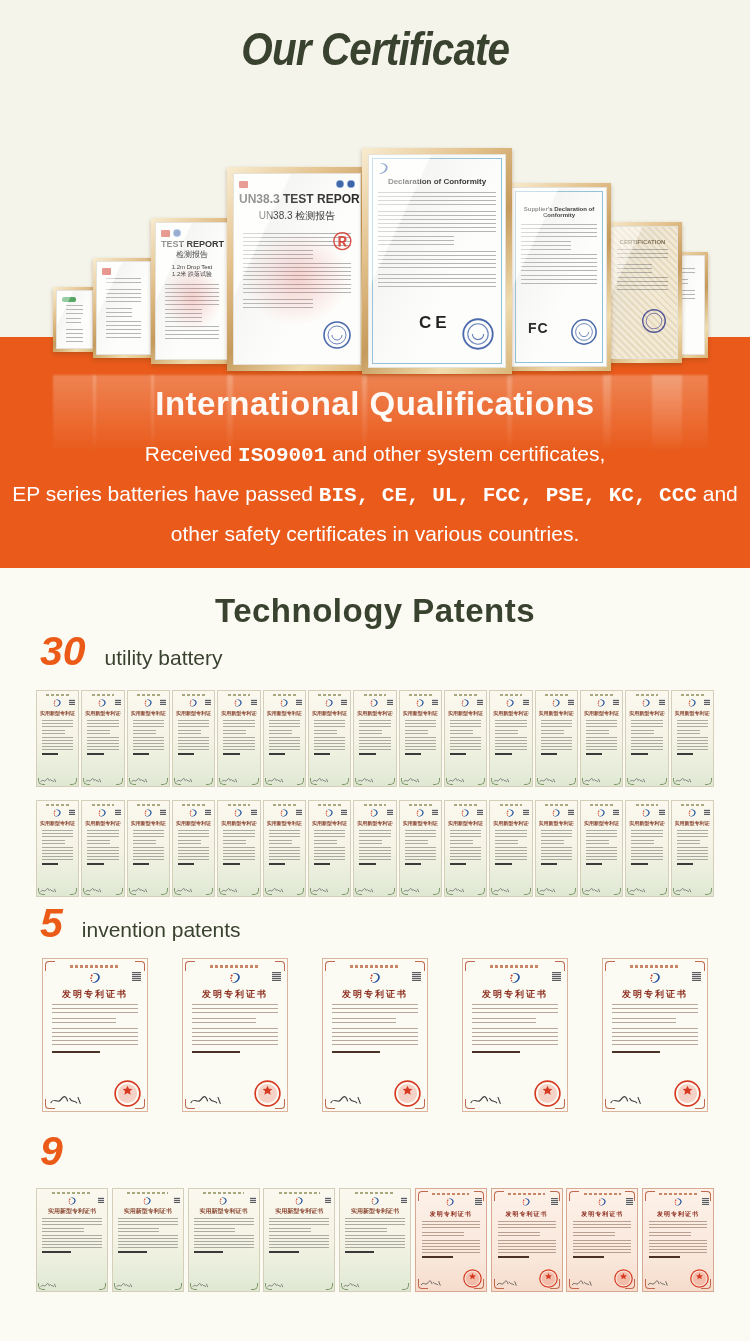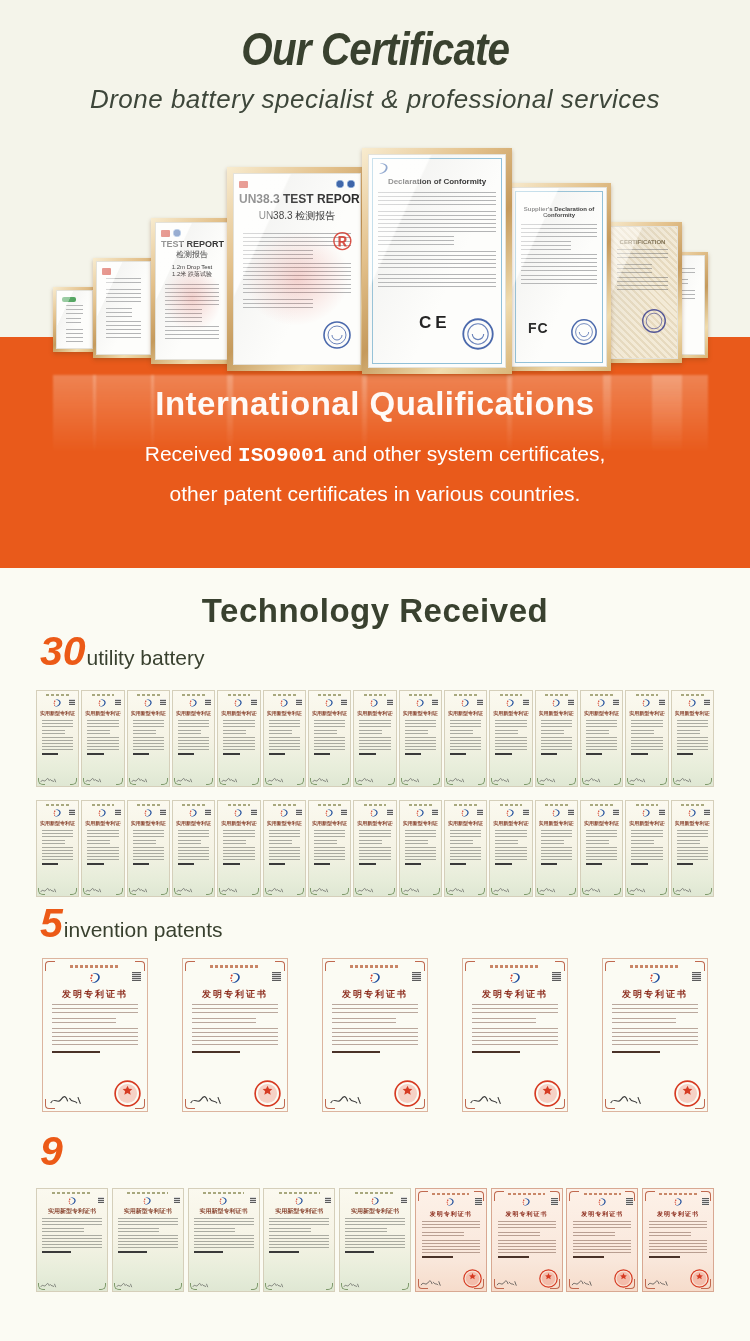--- a/index.html
+++ b/index.html
@@ -46,21 +46,21 @@
   .hc7 .paper{background:#f3ead6;background-image:repeating-linear-gradient(45deg,rgba(175,145,85,.18) 0 2px,transparent 2px 5px);}
   .refl{position:absolute;top:375px;height:78px;z-index:1;background:linear-gradient(180deg,rgba(255,228,212,.30),rgba(255,255,255,0));filter:blur(1px);}
   .r1{left:53px;width:43px;} .r2{left:93px;width:61px;} .r3{left:151px;width:82px;}
   .r4{left:227px;width:140px;} .r5{left:362px;width:150px;} .r6{left:507px;width:104px;}
   .r7{left:603px;width:79px;} .r8{left:652px;width:56px;}
   .qrbox{background-image:repeating-linear-gradient(0deg,#5c5c5c 0 1px,#d9d9d9 1px 2px),repeating-linear-gradient(90deg,#5c5c5c 0 1px,rgba(217,217,217,.6) 1px 2px);}
 
   
   .patents{position:absolute;left:0;top:568px;width:750px;height:773px;background:#fbfbf3;}
   .p-heading{position:absolute;left:0;top:24px;width:750px;text-align:center;font-size:33px;font-weight:bold;color:#39412f;letter-spacing:.5px;}
-  .p-label{position:absolute;left:40px;display:flex;align-items:baseline;gap:1px;}
+  .p-label{position:absolute;left:40px;display:flex;align-items:baseline;gap:19px;}
   .p-label .count{font-size:41px;font-weight:bold;font-style:italic;color:#ec5a17;line-height:1;}
   .p-label .ltext{font-size:21px;color:#39412f;font-weight:500;}
   .lab-utility{top:63px;}
   .lab-invention{top:335px;}
   .lab-apps{top:563px;}
 
   .cert-row{position:absolute;left:36px;width:678px;display:flex;gap:2px;align-items:center;}
   .row-u1{top:122px;height:97px;}
   .row-u2{top:232px;height:97px;}
   .row-inv{top:390px;left:42px;width:666px;height:154px;justify-content:space-between;gap:0;}
@@ -115,28 +115,28 @@
   .sm-i .ibottom .sig{width:22px;height:9px;}
   .sm-i .iseal{width:19px;height:19px;}
 </style>
 </head>
 <body>
 
 <div class="page">
 
   <div class="hero">
     <div class="hero-title"><span>Our Certificate</span></div>
-    <div class="hero-sub">Drone battery specialist &amp; professional services</div>
   </div>
 
   <div class="orange-band">
     <div class="oq-heading">International Qualifications</div>
     <div class="oq-lines">
       <div><span>Received </span><b>ISO9001</b><span> and other system certificates,</span></div>
-      <div><span>other patent certificates in various countries.</span></div>
+      <div><span>EP series batteries have passed </span><b>BIS, CE, UL, FCC, PSE, KC, CCC</b><span> and</span></div>
+      <div><span>other safety certificates in various countries.</span></div>
     </div>
   </div>
 
   <div class="refl r1"></div>
   <div class="refl r2"></div>
   <div class="refl r3"></div>
   <div class="refl r4"></div>
   <div class="refl r5"></div>
   <div class="refl r6"></div>
   <div class="refl r7"></div>
@@ -269,21 +269,21 @@
     <div class="paper">
       <div class="pl" style="height:8px;margin-top:6px"></div>
         <div class="pl short" style="height:8px"></div>
         <div class="pl" style="height:12px"></div>
       <div class="qrbox" style="position:absolute;left:5px;bottom:8px;width:10px;height:10px"></div>
       <div class="glare"></div>
     </div>
   </div>
 
   <div class="patents">
-    <div class="p-heading">Technology Received</div>
+    <div class="p-heading">Technology Patents</div>
 
     <div class="p-label lab-utility">
       <span class="count">30</span>
       <span class="ltext">utility battery</span>
     </div>
 
     <div class="cert-row row-u1">
 
         <div class="tu">
           <div class="orn"></div>

